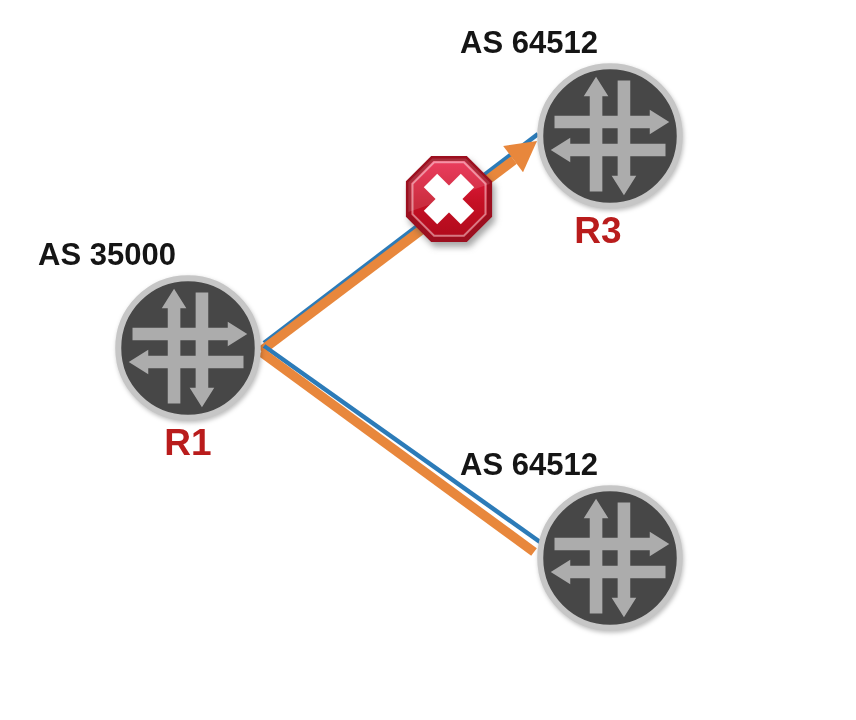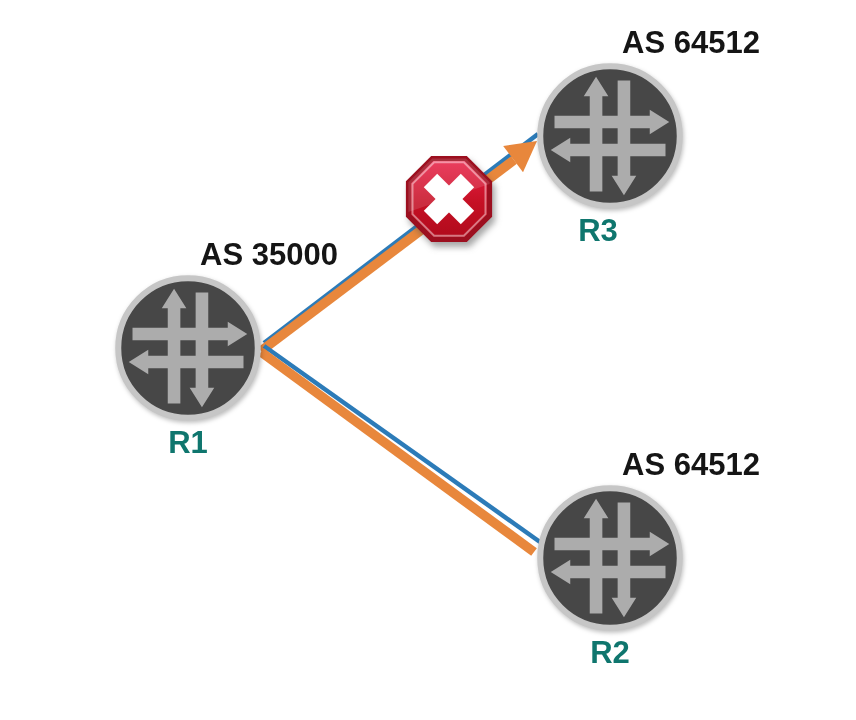--- a/index.html
+++ b/index.html
@@ -12,28 +12,28 @@
   .node{position:absolute;width:150px;height:150px;z-index:2;}
   .node-r1{left:113px;top:273px;}
   .node-r3{left:535px;top:61px;}
   .node-r2{left:535px;top:483px;}
   .router-svg{
     position:absolute;left:0;top:0;width:150px;height:150px;
     filter:drop-shadow(1px 2px 2px rgba(0,0,0,0.25));
   }
   .as-label{
     position:absolute;left:-75px;top:-36px;width:300px;height:36px;
-    line-height:36px;text-align:right;
+    line-height:36px;text-align:left;
     font-size:31px;font-weight:700;color:#151515;letter-spacing:0px;
     white-space:nowrap;
   }
   .name-label{
     position:absolute;left:-75px;top:152px;width:300px;height:36px;
     line-height:36px;text-align:center;
-    font-size:31px;font-weight:700;color:#0f766e;
+    font-size:37px;font-weight:700;color:#b91c1c;
     white-space:nowrap;
   }
   .name-shift{margin-left:-12px;}
   .blocked-group{filter:drop-shadow(3px 5px 3px rgba(80,80,80,0.5));}
 </style>
 </head>
 <body>
 
 <svg width="0" height="0" style="position:absolute" aria-hidden="true">
   <defs>
@@ -91,16 +91,15 @@
       <use href="#router-glyph"></use>
     </svg>
     <div class="name-label name-shift">R3</div>
   </div>
 
   <div class="node node-r2">
     <div class="as-label">AS 64512</div>
     <svg class="router-svg" viewBox="0 0 100 100">
       <use href="#router-glyph"></use>
     </svg>
-    <div class="name-label">R2</div>
   </div>
 
 </div>
 
 </body></html>

